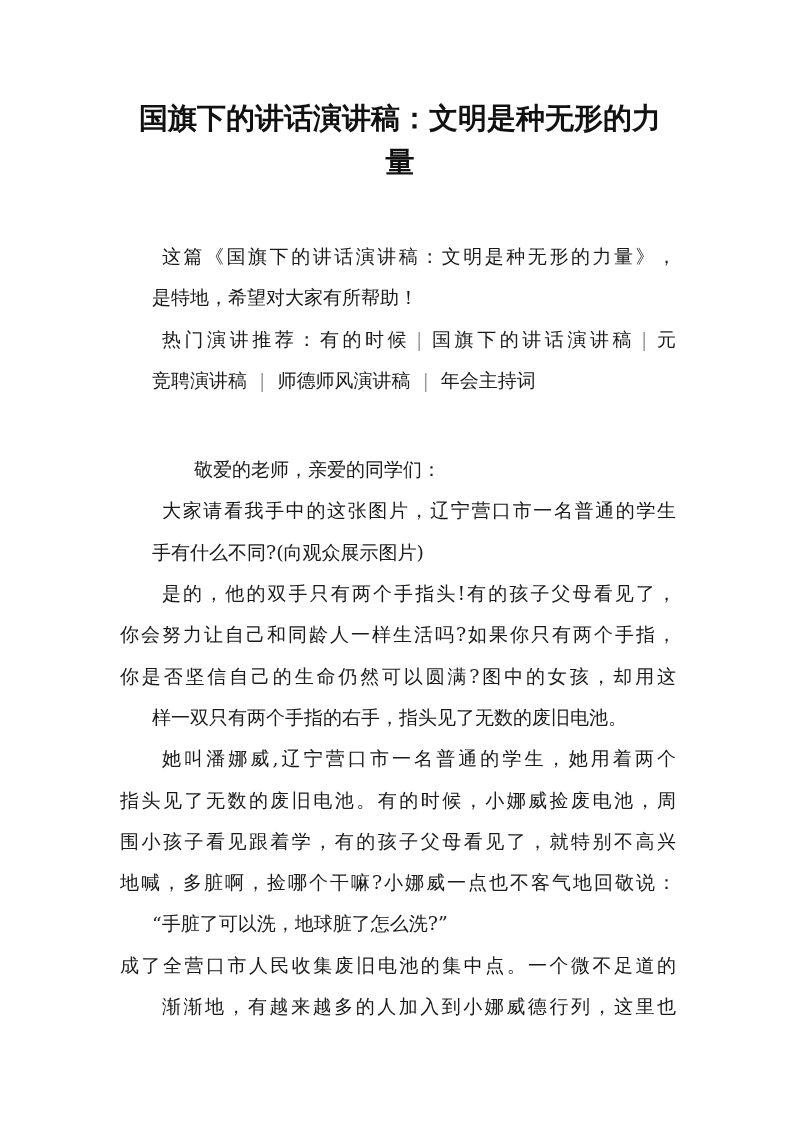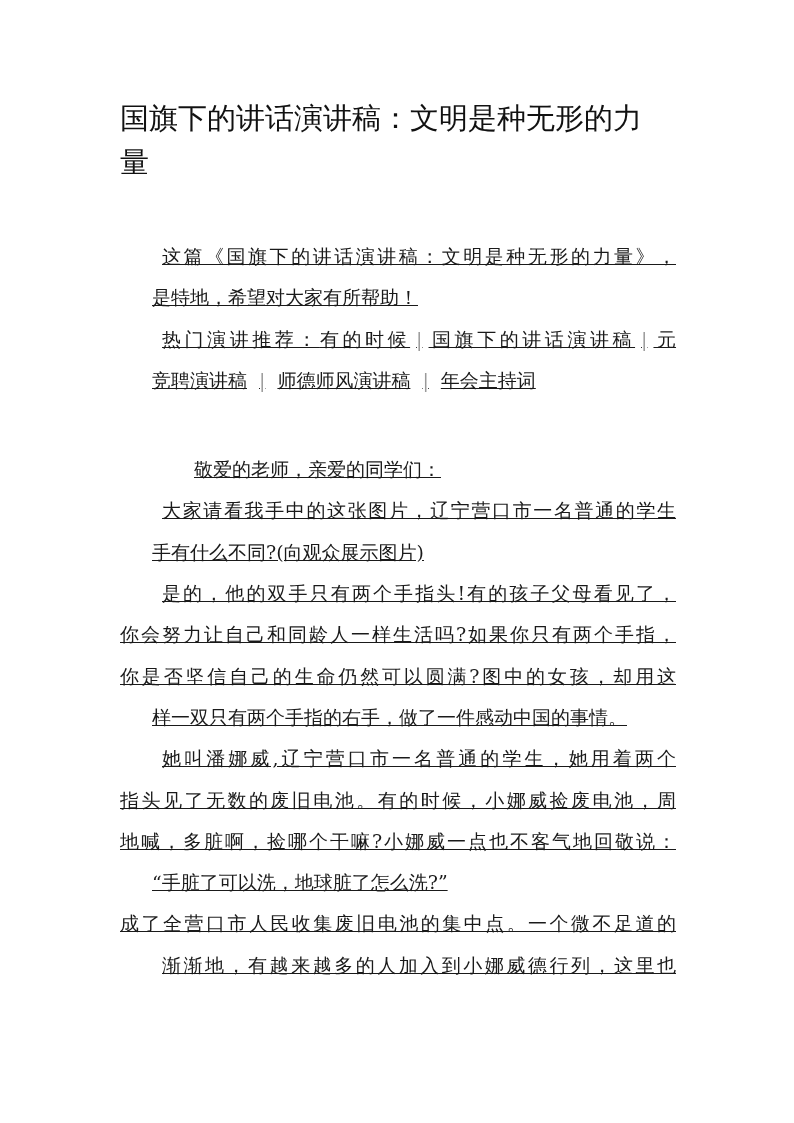--- a/index.html
+++ b/index.html
@@ -1,23 +1,23 @@
 <!DOCTYPE html>
 <html><head>
 <meta charset="utf-8">
 <style>
   html, body { margin: 0; padding: 0; background: #ffffff; }
   body { width: 794px; height: 1123px; position: relative; overflow: hidden;
          font-family: "DejaVu Serif", "Liberation Serif", serif; color: #1a1a1a; }
   .title { position: absolute; left: 120px; width: 560px; top: 96px;
-           text-align: left; font-family: "DejaVu Sans", "Liberation Sans", sans-serif;
-           font-weight: normal; font-size: 29px; line-height: 44px; color: #111; }
+           text-align: center; font-family: "DejaVu Sans", "Liberation Sans", sans-serif;
+           font-weight: bold; font-size: 29px; line-height: 44px; color: #111; }
   .body { position: absolute; left: 120px; width: 556px; top: 236px; }
   .line { font-size: 19px; line-height: 41.3px; height: 41.3px; white-space: nowrap;
-          text-align: justify; text-align-last: justify; text-decoration: underline; }
+          text-align: justify; text-align-last: justify; }
   .line.last { text-align-last: left; margin-left: 32px; }
   .indent { padding-left: 42px; }
   .gap { height: 48px; }
   .sep { color: #9a9a9a; padding: 0 6px; font-weight: normal; }
 </style>
 </head>
 <body>
 
 <div class="title">
   <div>国旗下的讲话演讲稿：文明是种无形的力</div>
@@ -38,22 +38,23 @@
   <div class="gap"></div>
 
   <div class="line indent last">敬爱的老师，亲爱的同学们：</div>
 
   <div class="line indent">大家请看我手中的这张图片，辽宁营口市一名普通的学生</div>
   <div class="line last">手有什么不同?(向观众展示图片)</div>
 
   <div class="line indent">是的，他的双手只有两个手指头!有的孩子父母看见了，</div>
   <div class="line">你会努力让自己和同龄人一样生活吗?如果你只有两个手指，</div>
   <div class="line">你是否坚信自己的生命仍然可以圆满?图中的女孩，却用这</div>
-  <div class="line last">样一双只有两个手指的右手，做了一件感动中国的事情。</div>
+  <div class="line last">样一双只有两个手指的右手，指头见了无数的废旧电池。</div>
 
   <div class="line indent">她叫潘娜威,辽宁营口市一名普通的学生，她用着两个</div>
   <div class="line">指头见了无数的废旧电池。有的时候，小娜威捡废电池，周</div>
+  <div class="line">围小孩子看见跟着学，有的孩子父母看见了，就特别不高兴</div>
   <div class="line">地喊，多脏啊，捡哪个干嘛?小娜威一点也不客气地回敬说：</div>
   <div class="line last">“手脏了可以洗，地球脏了怎么洗?”</div>
 
   <div class="line">成了全营口市人民收集废旧电池的集中点。一个微不足道的</div>
   <div class="line indent">渐渐地，有越来越多的人加入到小娜威德行列，这里也</div>
 </div>
 
 </body></html>

